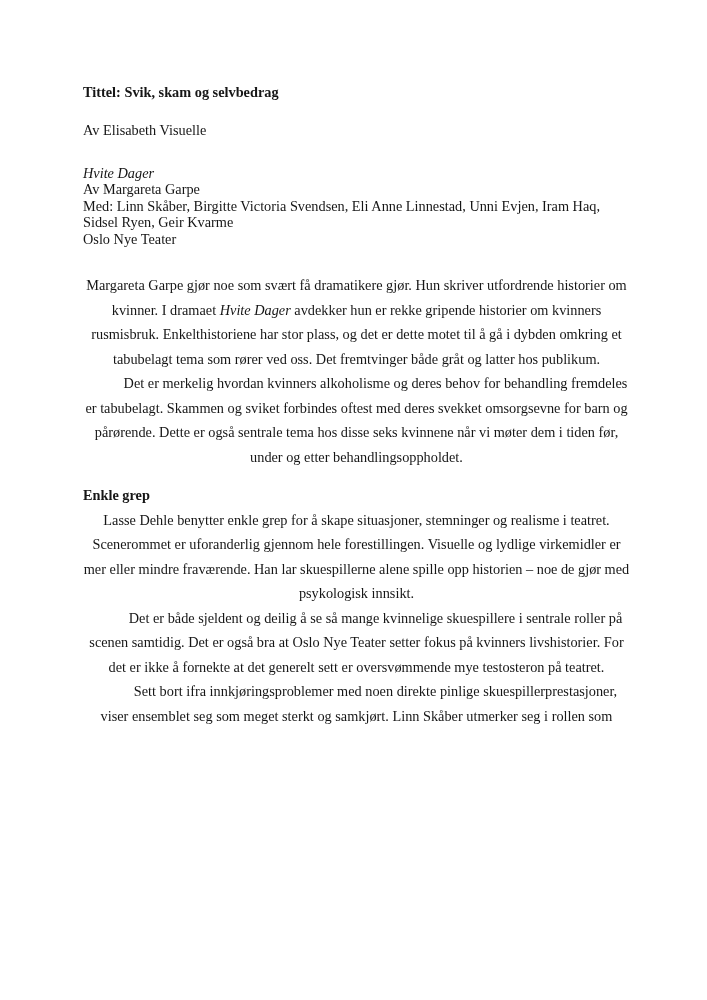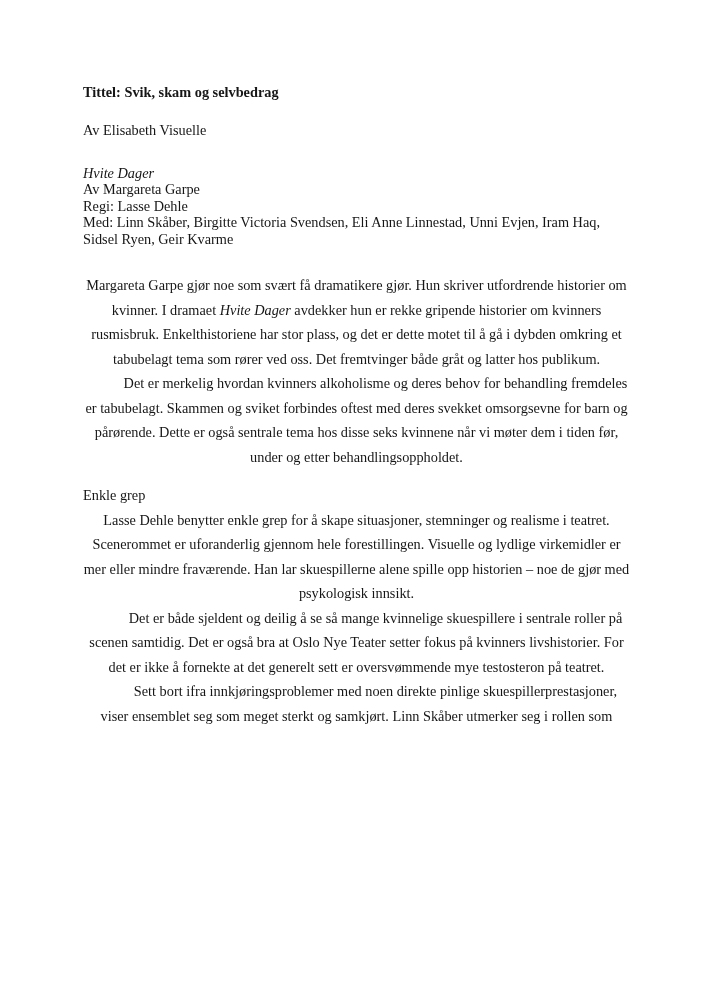--- a/index.html
+++ b/index.html
@@ -42,40 +42,40 @@
     margin-top: 28px !important;
     line-height: 24.5px;
   }
   .body-para {
     line-height: 24.5px;
     text-align: center;
   }
   .first-para { margin-top: 26px !important; }
   .indent { text-indent: 38px; }
   .section-heading {
-    font-weight: normal;
+    font-weight: bold;
     line-height: 24.5px;
     margin-top: 14px !important;
   }
   .play-ref { font-style: italic; }
 </style>
 </head>
 <body>
 
 <div class="page">
 
   <p class="doc-title">Tittel: Svik, skam og selvbedrag</p>
 
   <p class="byline">Av Elisabeth Visuelle</p>
 
   <div class="credits">
     <p class="credit-line italic">Hvite Dager</p>
     <p class="credit-line">Av Margareta Garpe</p>
-    <p class="credit-line">Regi: Lasse Dehle</p>
     <p class="credit-line">Med: Linn Skåber, Birgitte Victoria Svendsen, Eli Anne Linnestad, Unni Evjen, Iram Haq, Sidsel Ryen, Geir Kvarme</p>
+    <p class="credit-line">Oslo Nye Teater</p>
   </div>
 
 
   <p class="body-para first-para"><span>Margareta Garpe gjør noe som svært få dramatikere gjør. Hun skriver utfordrende historier om kvinner. I dramaet </span><i class="play-ref">Hvite Dager</i><span> avdekker hun er rekke gripende historier om kvinners rusmisbruk. Enkelthistoriene har stor plass, og det er dette motet til å gå i dybden omkring et tabubelagt tema som rører ved oss. Det fremtvinger både gråt og latter hos publikum.</span></p>
 
   <p class="body-para indent">Det er merkelig hvordan kvinners alkoholisme og deres behov for behandling fremdeles er tabubelagt. Skammen og sviket forbindes oftest med deres svekket omsorgsevne for barn og pårørende. Dette er også sentrale tema hos disse seks kvinnene når vi møter dem i tiden før, under og etter behandlingsoppholdet.</p>
 
   <p class="section-heading">Enkle grep</p>
 
   <p class="body-para">Lasse Dehle benytter enkle grep for å skape situasjoner, stemninger og realisme i teatret. Scenerommet er uforanderlig gjennom hele forestillingen. Visuelle og lydlige virkemidler er mer eller mindre fraværende. Han lar skuespillerne alene spille opp historien – noe de gjør med psykologisk innsikt.</p>

